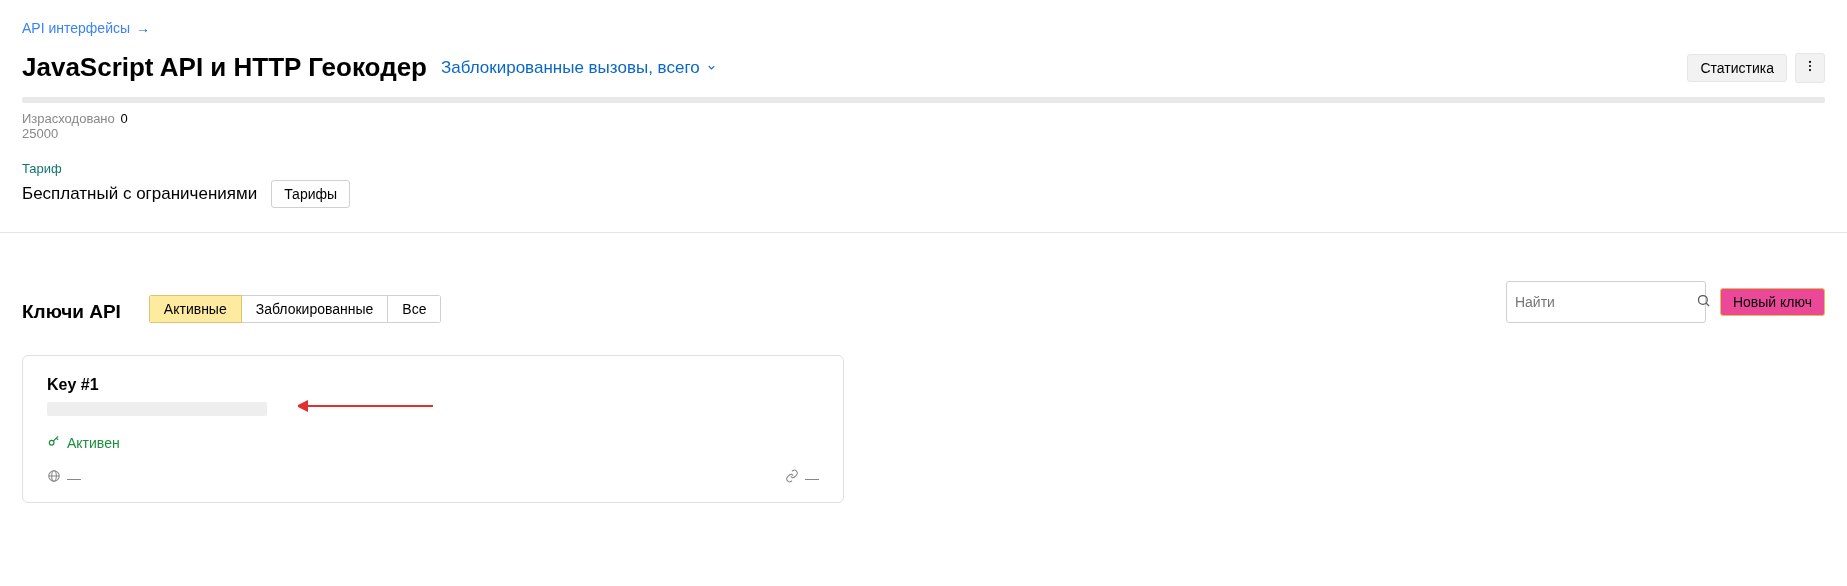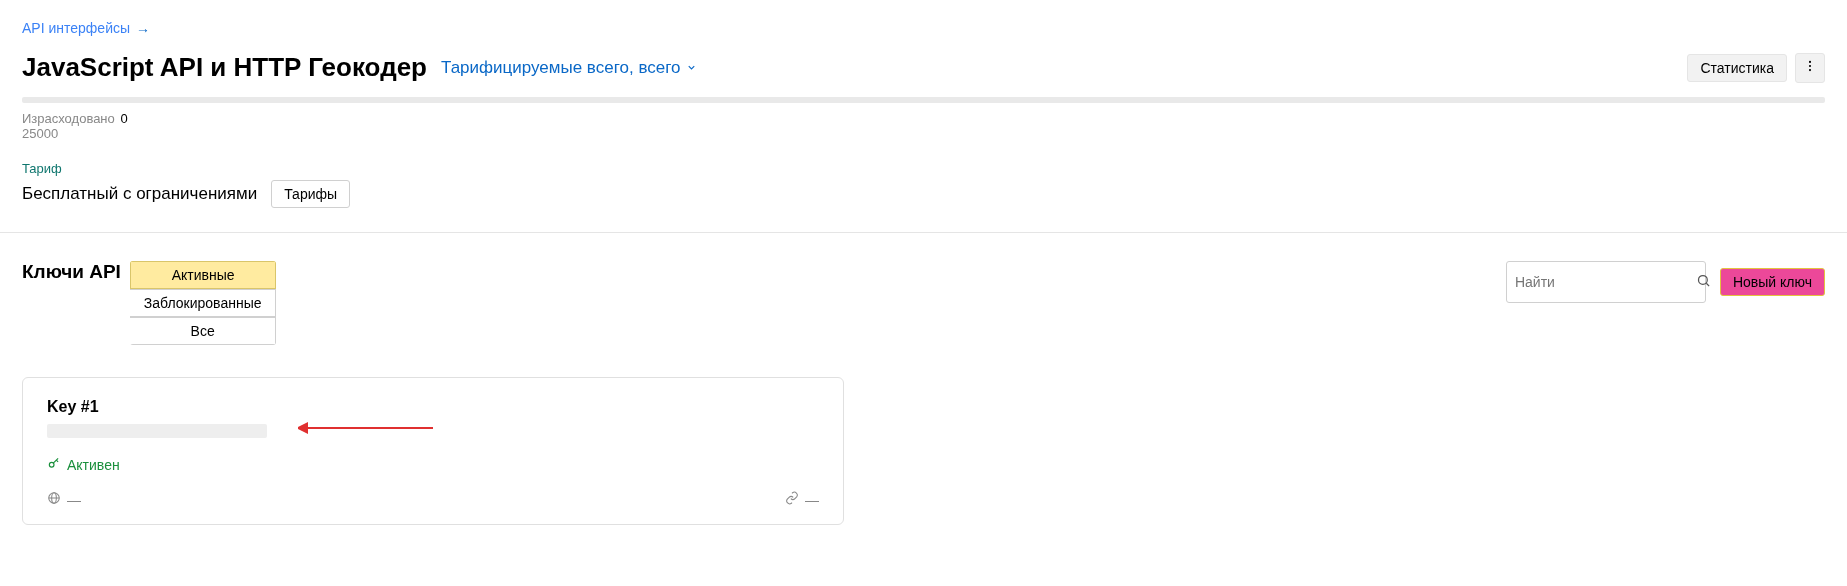--- a/index.html
+++ b/index.html
@@ -32,23 +32,23 @@
   .usage-row .val { color:#000; font-weight:500; margin-left:2px;}
   .tariff-label { font-size:13px; color:#0f766e; margin-bottom:4px;}
   .tariff-row { display:flex; align-items:center; gap:14px; padding-bottom:24px;}
   .tariff-value { font-size:17px; }
   .btn-white {
     background:#fff; border:1px solid #d0d0d0; padding:5px 12px;
     border-radius:3px; font-size:14px; cursor:pointer;
   }
   .divider { height:1px; background:#e5e5e5; width:calc(100% + 44px); margin-left:-22px;}
   .keys-section { padding-top:28px;}
-  .keys-header { display:flex; align-items:flex-start; gap:9px;}
+  .keys-header { display:flex; align-items:flex-end; gap:28px;margin-top:20px;}
   .keys-title { font-size:19px; font-weight:700;}
-  .seg-group { display:flex; border-radius:3px; overflow:hidden;flex-direction:column;}
+  .seg-group { display:flex; border-radius:3px; overflow:hidden;}
   .seg-btn {
     border:1px solid #d0d0d0; background:#fff; padding:5px 14px;
     font-size:14px; cursor:pointer; margin-left:-1px;
   }
   .seg-btn:first-child{margin-left:0;}
   .seg-btn.active { background:#ffeba0; border-color:#d9c56a; z-index:1; position:relative;}
   .keys-actions { margin-left:auto; display:flex; align-items:center; gap:14px;}
   .search-wrap {
     display:flex; align-items:center; border:1px solid #d0d0d0; border-radius:3px;
     width:200px; height:42px; padding:0 8px;
@@ -79,21 +79,21 @@
 <div class="container">
 
   <div class="breadcrumb">
     <a href="#">API интерфейсы</a>
     <span class="arrow">→</span>
   </div>
 
   <div class="title-row">
     <h1 class="page-title">JavaScript API и HTTP Геокодер</h1>
     <span class="subtitle-link">
-      <span>Тарифицируемые всего, всего</span>
+      <span>Заблокированные вызовы, всего</span>
       <span class="chev">
         <svg width="11" height="11" viewBox="0 0 24 24" fill="none" stroke="currentColor" stroke-width="2.5">
             <polyline points="6 9 12 15 18 9"></polyline>
           </svg>
       </span>
     </span>
     <div class="title-actions">
       <button class="btn-outline">Статистика</button>
       <button class="btn-icon">
         <span>

